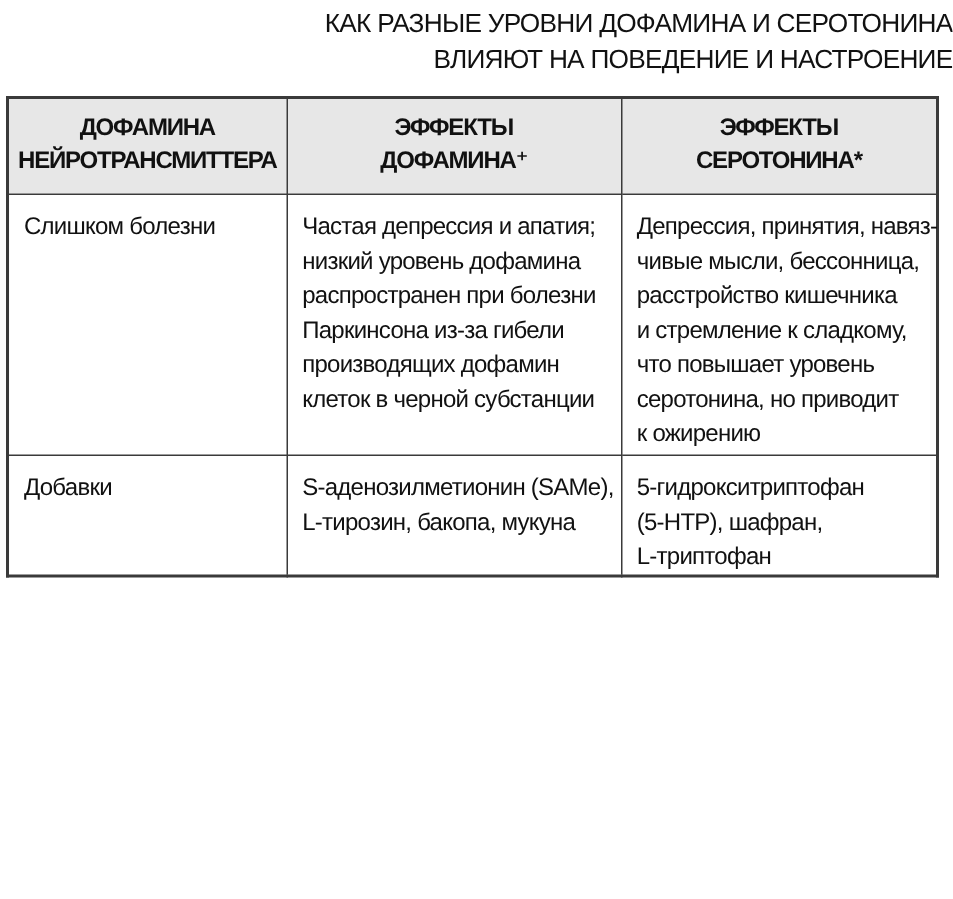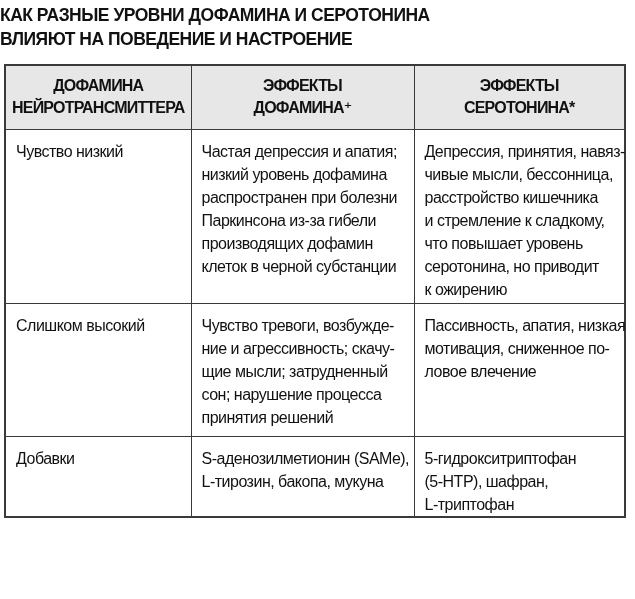--- a/index.html
+++ b/index.html
@@ -13,22 +13,22 @@
     margin: 0; padding: 0;
     width: 635px; height: 599px;
     background: var(--bg);
     color: var(--text);
     font-family: "Liberation Sans", "DejaVu Sans", sans-serif;
     overflow: hidden;
   }
   .page { width: 635px; height: 599px; }
   .title {
     margin-top: 3px;
-    text-align: left;
-    font-weight: bold;
+    text-align: right;
+    font-weight: normal;
     font-size: 17.5px;
     line-height: 24px;
     letter-spacing: -0.5px;
     white-space: pre-line;
   }
   table.neuro {
     border-collapse: collapse;
     table-layout: fixed;
     margin: 13px 0 0 4px;
     width: 620px;
@@ -83,45 +83,34 @@
         <th>ДОФАМИНА
 НЕЙРОТРАНСМИТТЕРА</th>
         <th>ЭФФЕКТЫ
 ДОФАМИНА⁺</th>
         <th>ЭФФЕКТЫ
 СЕРОТОНИНА*</th>
       </tr>
     </thead>
     <tbody>
       <tr class="r2">
-        <td>Чувство низкий</td>
+        <td>Слишком болезни</td>
         <td>Частая депрессия и апатия;
 низкий уровень дофамина
 распространен при болезни
 Паркинсона из-за гибели
 производящих дофамин
 клеток в черной субстанции</td>
         <td>Депрессия, принятия, навяз-
 чивые мысли, бессонница,
 расстройство кишечника
 и стремление к сладкому,
 что повышает уровень
 серотонина, но приводит
 к ожирению</td>
-      </tr>
-      <tr class="r3">
-        <td>Слишком высокий</td>
-        <td>Чувство тревоги, возбужде-
-ние и агрессивность; скачу-
-щие мысли; затрудненный
-сон; нарушение процесса
-принятия решений</td>
-        <td>Пассивность, апатия, низкая
-мотивация, сниженное по-
-ловое влечение</td>
       </tr>
       <tr class="r4">
         <td>Добавки</td>
         <td>S-аденозилметионин (SAMe),
 L-тирозин, бакопа, мукуна</td>
         <td>5-гидрокситриптофан
 (5-HTP), шафран,
 L-триптофан</td>
       </tr>
     </tbody>

